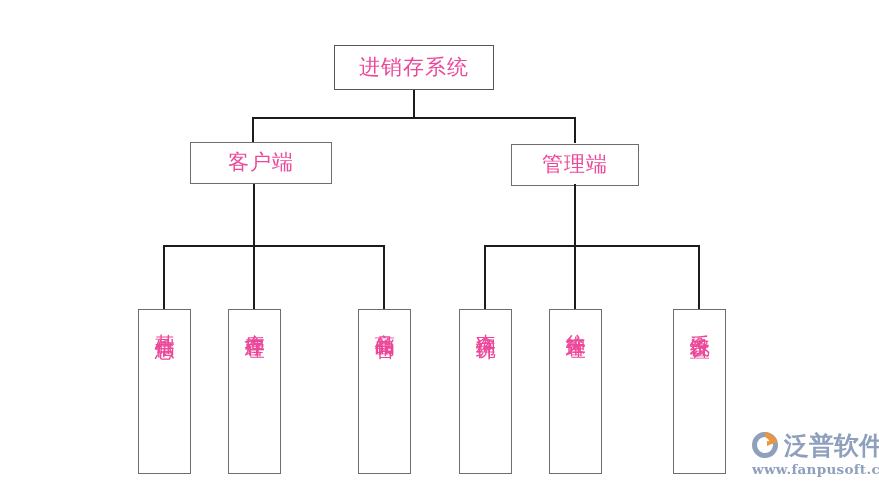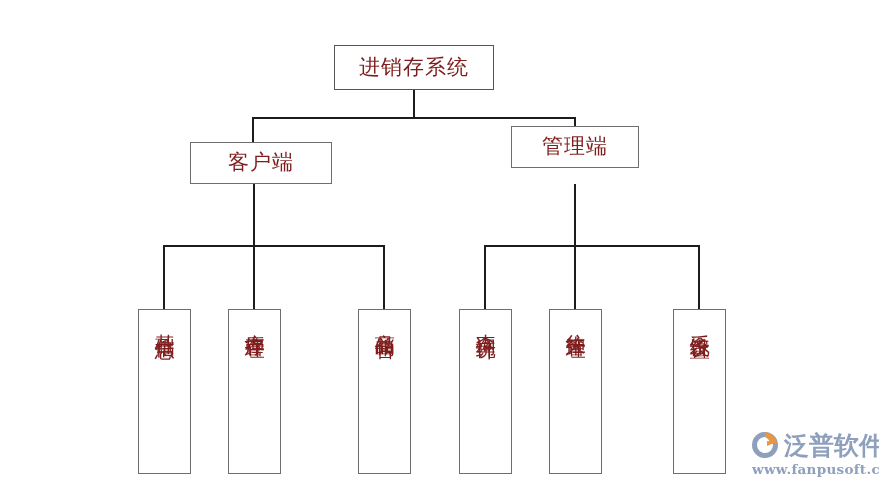--- a/index.html
+++ b/index.html
@@ -20,21 +20,21 @@
 
   
   .node {
     position: absolute;
     background: #ffffff;
     border: 1px solid #6e6e6e;
     box-sizing: border-box;
     display: flex;
     align-items: center;
     justify-content: center;
-    color: #7f1d1d;
+    color: #ec4899;
   }
   .node.root {
     border-color: #555555;
   }
   .node .label-h {
     font-size: 21px;
     line-height: 1.1;
     letter-spacing: 1px;
     white-space: nowrap;
   }
@@ -110,21 +110,21 @@
   <div class="line h" style="left:252px; top:117px; width:324px; height:2px;"></div>
 
   <div class="line v" style="left:252px; top:117px; width:2px; height:26px;"></div>
 
   <div class="line v" style="left:574px; top:117px; width:2px; height:26px;"></div>
 
   <div class="node" style="left:190px; top:142px; width:142px; height:42px;">
     <span class="label-h">客户端</span>
   </div>
 
-  <div class="node" style="left:511px; top:126px; width:128px; height:42px;">
+  <div class="node" style="left:511px; top:144px; width:128px; height:42px;">
     <span class="label-h">管理端</span>
   </div>
 
   <div class="line v" style="left:253px; top:184px; width:2px; height:62px;"></div>
   <div class="line h" style="left:163px; top:245px; width:222px; height:2px;"></div>
   <div class="line v" style="left:163px; top:245px; width:2px; height:64px;"></div>
   <div class="line v" style="left:253px; top:245px; width:2px; height:64px;"></div>
   <div class="line v" style="left:383px; top:245px; width:2px; height:64px;"></div>
 
   <div class="node leaf" style="left:138px; top:309px; width:53px; height:165px;">

